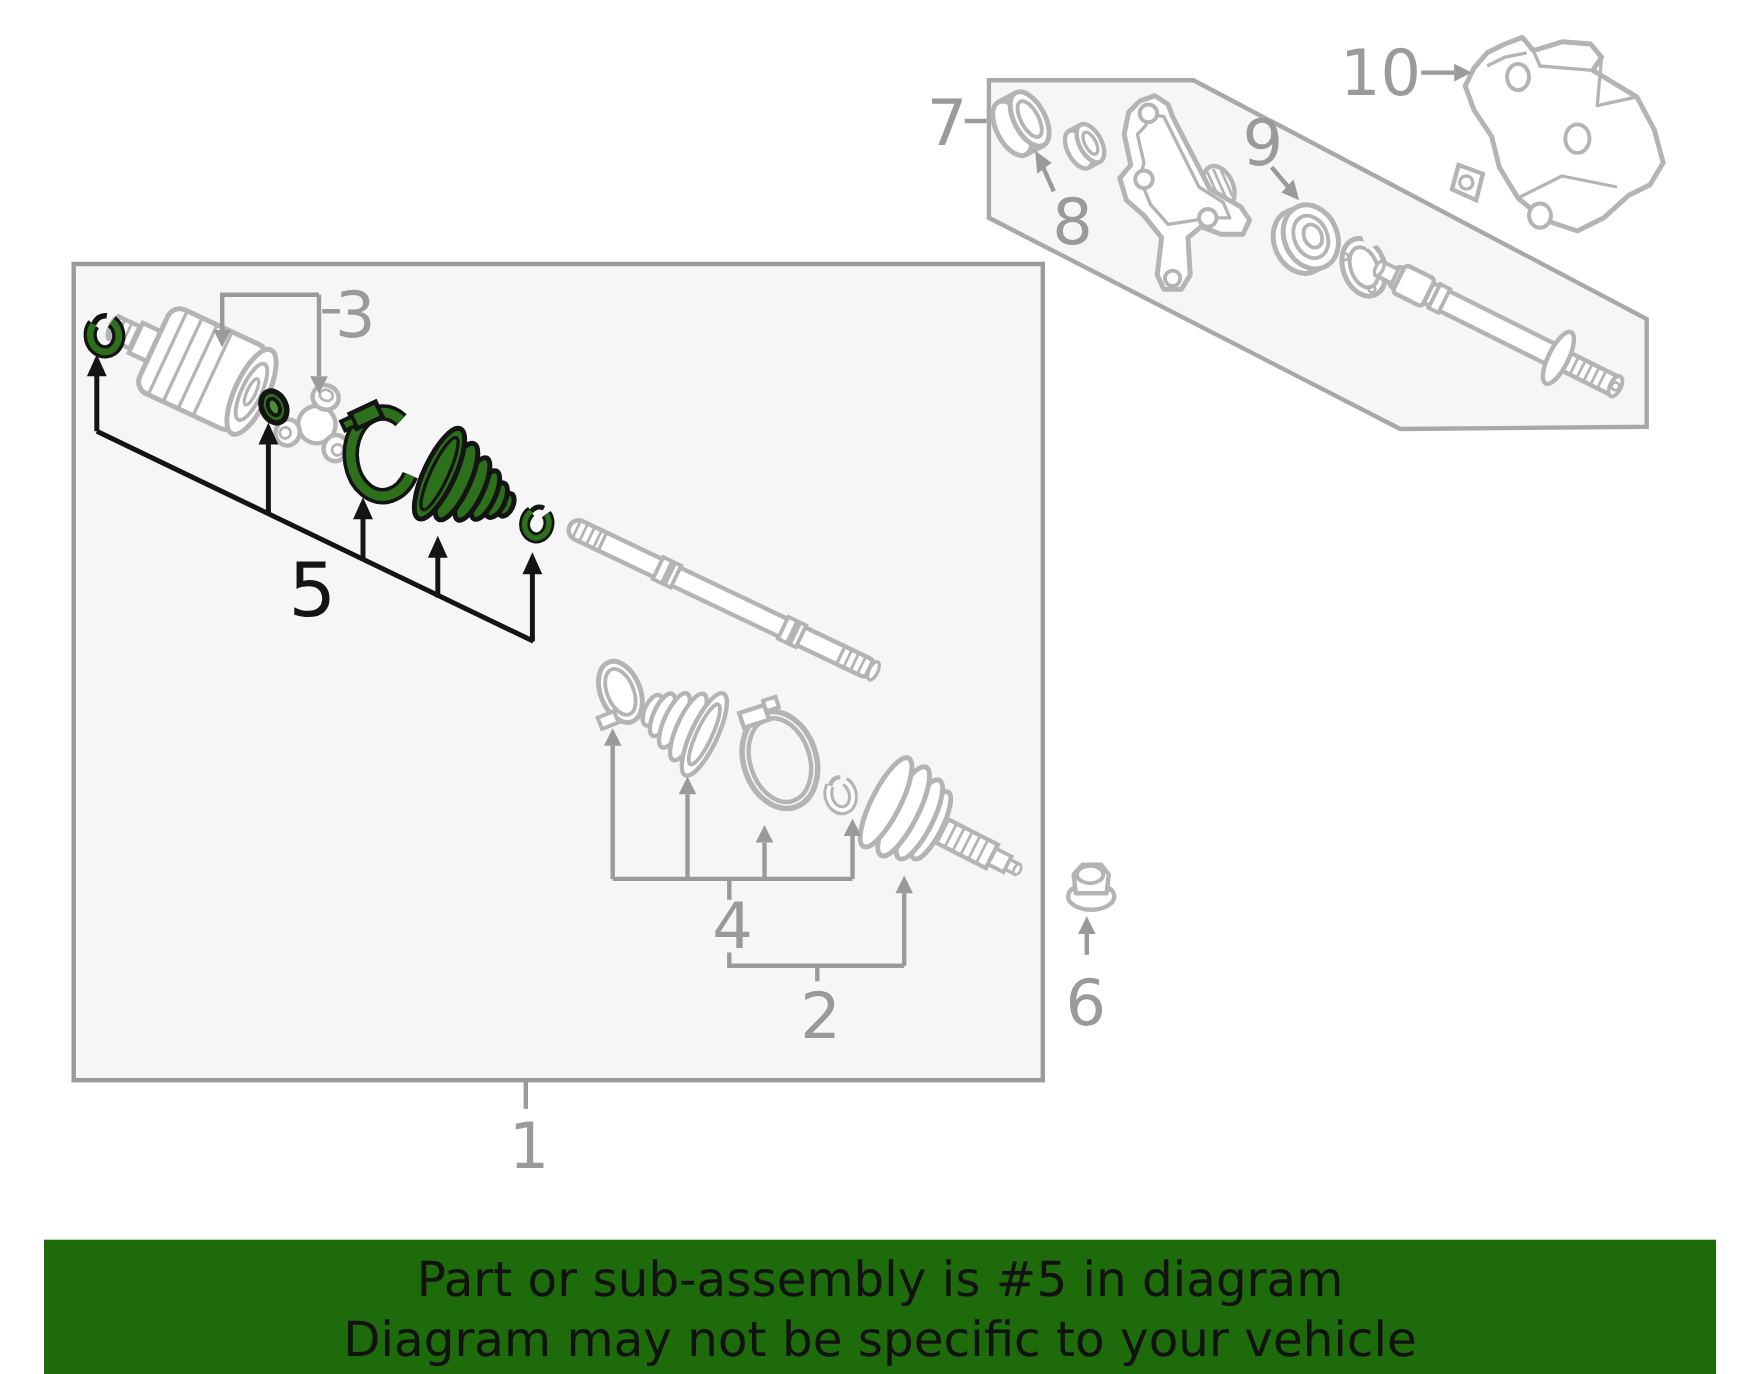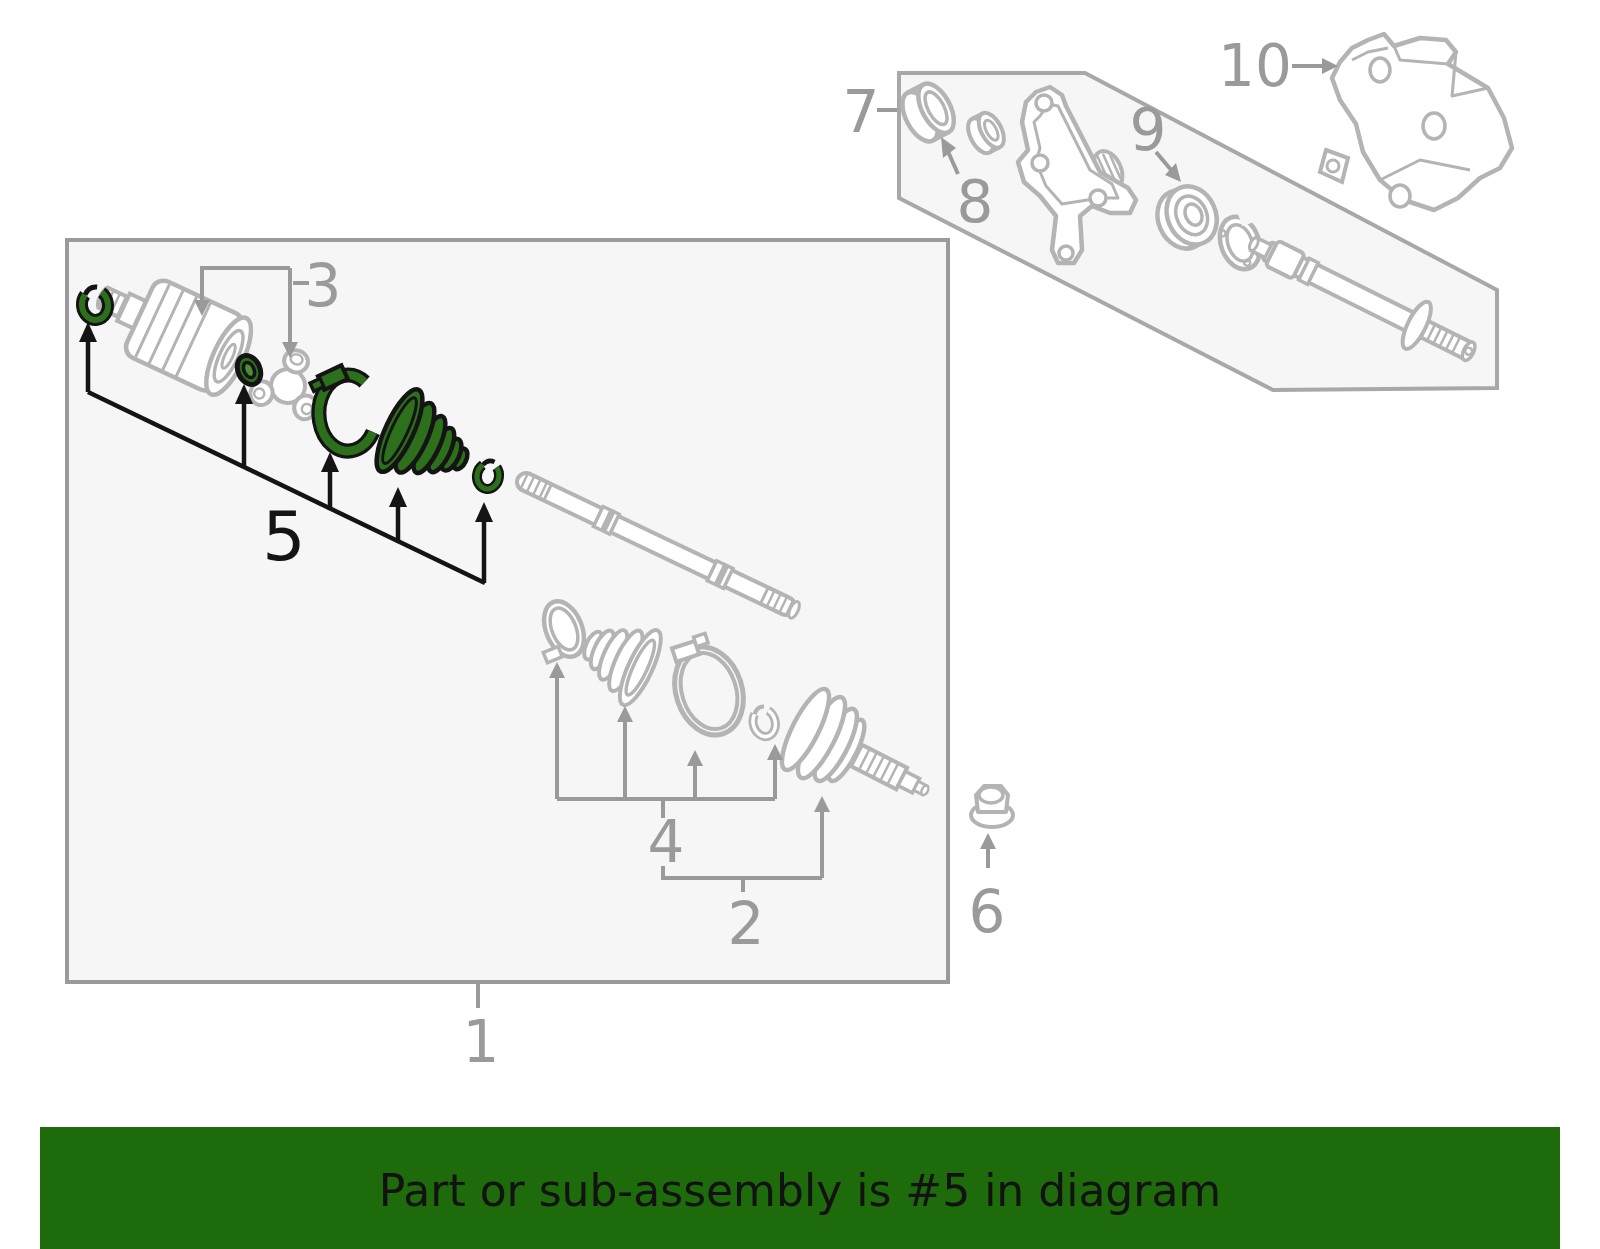--- a/index.html
+++ b/index.html
@@ -252,14 +252,15 @@
     <path d="M 398,543 L 398,497" class="bline"></path>
     <polygon points="398,487 389,507 407,507" class="bhead"></polygon>
     <path d="M 484,583 L 484,512" class="bline"></path>
     <polygon points="484,502 475,522 493,522" class="bhead"></polygon>
     <text class="lbl-black" x="284" y="560">5</text>
   </g>
 </svg>
 
 <div class="banner" style="background: rgb(30, 107, 11); color: rgb(18, 18, 18);">
   <div>Part or sub-assembly is #5 in diagram</div>
+  <div>Diagram may not be specific to your vehicle</div>
 </div>
 </div>
 
 </body></html>

